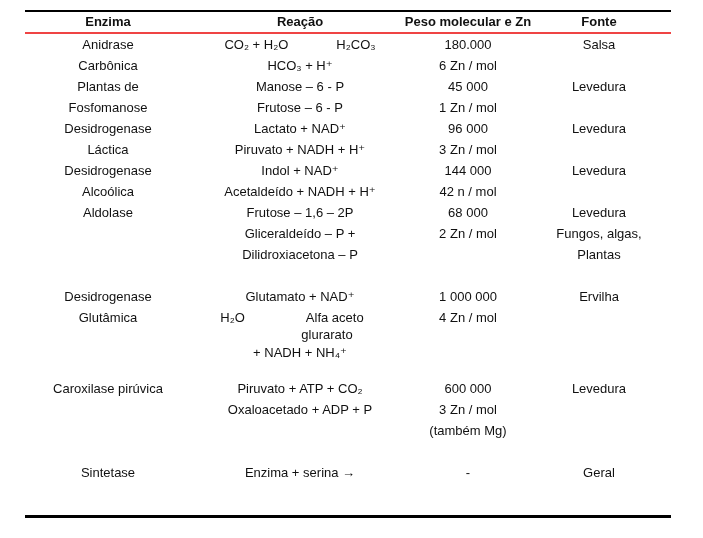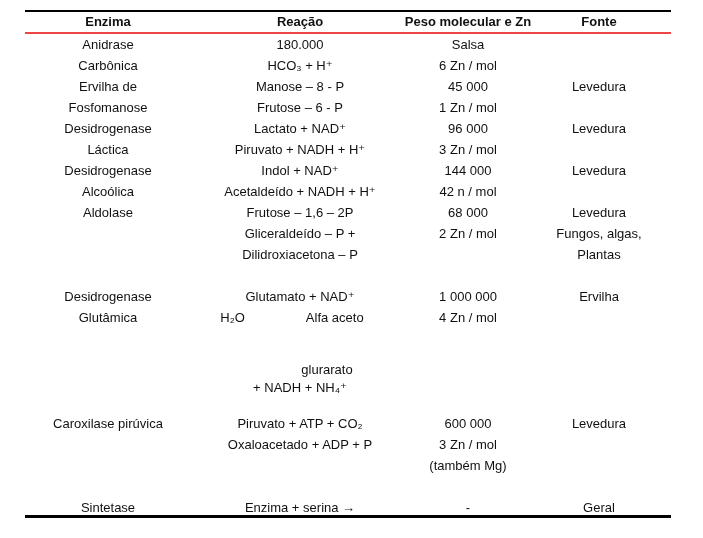--- a/index.html
+++ b/index.html
@@ -20,21 +20,21 @@
   .header-row{
     height:20px;
     border-bottom:2px solid #ef4444;
     font-weight:bold;
   }
   .cell{
     display:flex;align-items:center;justify-content:center;
     text-align:center;line-height:1.05;white-space:nowrap;
   }
   .h21{height:21px;}
-  .h14{height:14px;margin-top:35px;}
+  .h14{height:14px;}
   .sp15{height:15px;}
   .sp21{height:21px;}
   .two-part{display:flex;align-items:center;justify-content:center;}
   .gap48{gap:48px;}
   .gap61{gap:61px;transform:translateX(-8px);}
   .shift-right{transform:translateX(27px);}
   .bottom-rule{
     position:absolute;left:25px;top:515px;width:646px;height:3px;background:#000;
   }
 </style>
@@ -45,34 +45,38 @@
 
   <div class="grid-row header-row">
     <div class="cell">Enzima</div>
     <div class="cell">Reação</div>
     <div class="cell">Peso molecular e Zn</div>
     <div class="cell">Fonte</div>
   </div>
 
   <div class="grid-row h21">
     <div class="cell">Anidrase</div>
+    <div class="cell two-part gap48">
+      <span>CO₂ + H₂O</span>
+      <span>H₂CO₃</span>
+    </div>
     <div class="cell">180.000</div>
     <div class="cell">Salsa</div>
   </div>
 
   <div class="grid-row h21">
     <div class="cell">Carbônica</div>
     <div class="cell">HCO₃ + H⁺</div>
     <div class="cell">6 Zn / mol</div>
     <div class="cell"></div>
   </div>
 
   <div class="grid-row h21">
-    <div class="cell">Ervilha de</div>
-    <div class="cell">Manose – 8 - P</div>
+    <div class="cell">Plantas de</div>
+    <div class="cell">Manose – 6 - P</div>
     <div class="cell">45 000</div>
     <div class="cell">Levedura</div>
   </div>
 
   <div class="grid-row h21">
     <div class="cell">Fosfomanose</div>
     <div class="cell">Frutose – 6 - P</div>
     <div class="cell">1 Zn / mol</div>
     <div class="cell"></div>
   </div>

